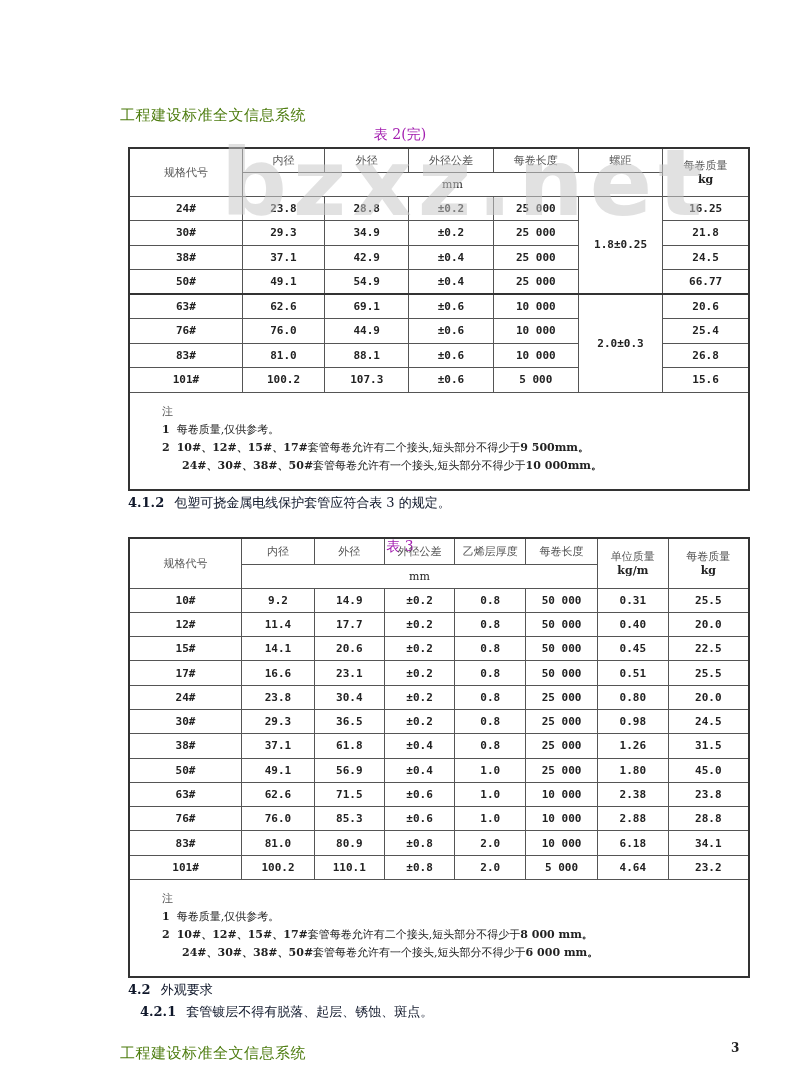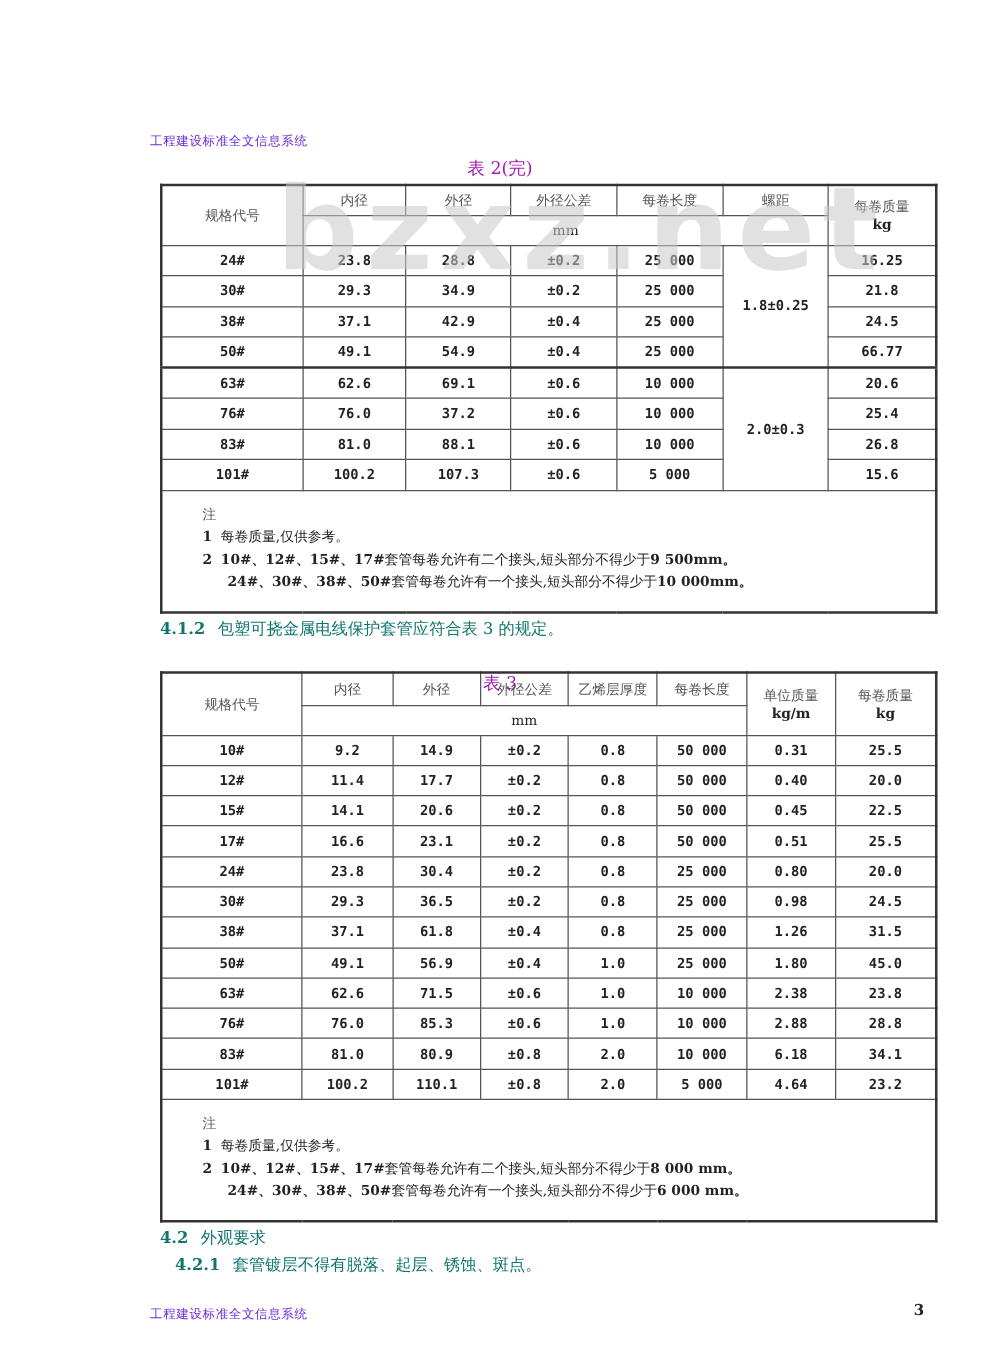--- a/index.html
+++ b/index.html
@@ -1,29 +1,29 @@
 <!DOCTYPE html>
 <html><head>
 <meta charset="utf-8">
 <style>
   html, body { margin:0; padding:0; }
   body { width:800px; height:1091px; background:#ffffff; position:relative; overflow:hidden;
          font-family: "DejaVu Serif", "Liberation Serif", serif; color:#222; }
   .abs { position:absolute; }
-  .hdr { color:#6d28d9; font-size:10px; letter-spacing:0.5px; }
+  .hdr { color:#4d7c0f; font-size:15px; letter-spacing:0.5px; }
   .caption { font-size:14px; color:#a21caf; text-align:center; width:800px; left:0; }
   table.spec { position:absolute; border-collapse:collapse; border:2px solid #333; font-size:11px; }
   table.spec td { border:1px solid #555; text-align:center; vertical-align:middle; padding:0; }
   table.spec td.h { color:#555; font-size:11px; }
   table.spec td.u { font-weight:normal; font-size:11px; }
   table.spec td.b { font-weight:bold; font-family:"DejaVu Sans Mono","Liberation Mono",monospace; font-size:11px; }
   table.spec td.note { text-align:left; vertical-align:top; padding:10px 0 0 32px; font-size:11px; line-height:18px; }
   .note-line { display:block; }
   .note-line b { font-weight:bold; }
-  .sec { font-size:13px; color:#0f766e; }
+  .sec { font-size:13px; color:#0f172a; }
   .sec b { font-weight:bold; margin-right:10px; }
   .watermark { position:absolute; left:221px; top:130px; font-family:"DejaVu Sans","Liberation Sans",sans-serif;
                font-size:92px; font-weight:bold; color:rgba(200,200,200,0.55); letter-spacing:6px; pointer-events:none; }
   .pageno { font-weight:bold; font-size:12px; }
 </style>
 </head>
 <body>
 
 <div class="abs hdr" style="left:120px; top:106px;">工程建设标准全文信息系统</div>
 
@@ -95,21 +95,21 @@
         <td class="b">62.6</td>
         <td class="b">69.1</td>
         <td class="b">±0.6</td>
         <td class="b">10 000</td>
         <td class="b" rowspan="4">2.0±0.3</td>
         <td class="b">20.6</td>
       </tr>
       <tr style="height: 24.5px;">
         <td class="b">76#</td>
         <td class="b">76.0</td>
-        <td class="b">37.2</td>
+        <td class="b">44.9</td>
         <td class="b">±0.6</td>
         <td class="b">10 000</td>
         <td class="b">25.4</td>
       </tr>
       <tr style="height: 24.5px;">
         <td class="b">83#</td>
         <td class="b">81.0</td>
         <td class="b">88.1</td>
         <td class="b">±0.6</td>
         <td class="b">10 000</td>

